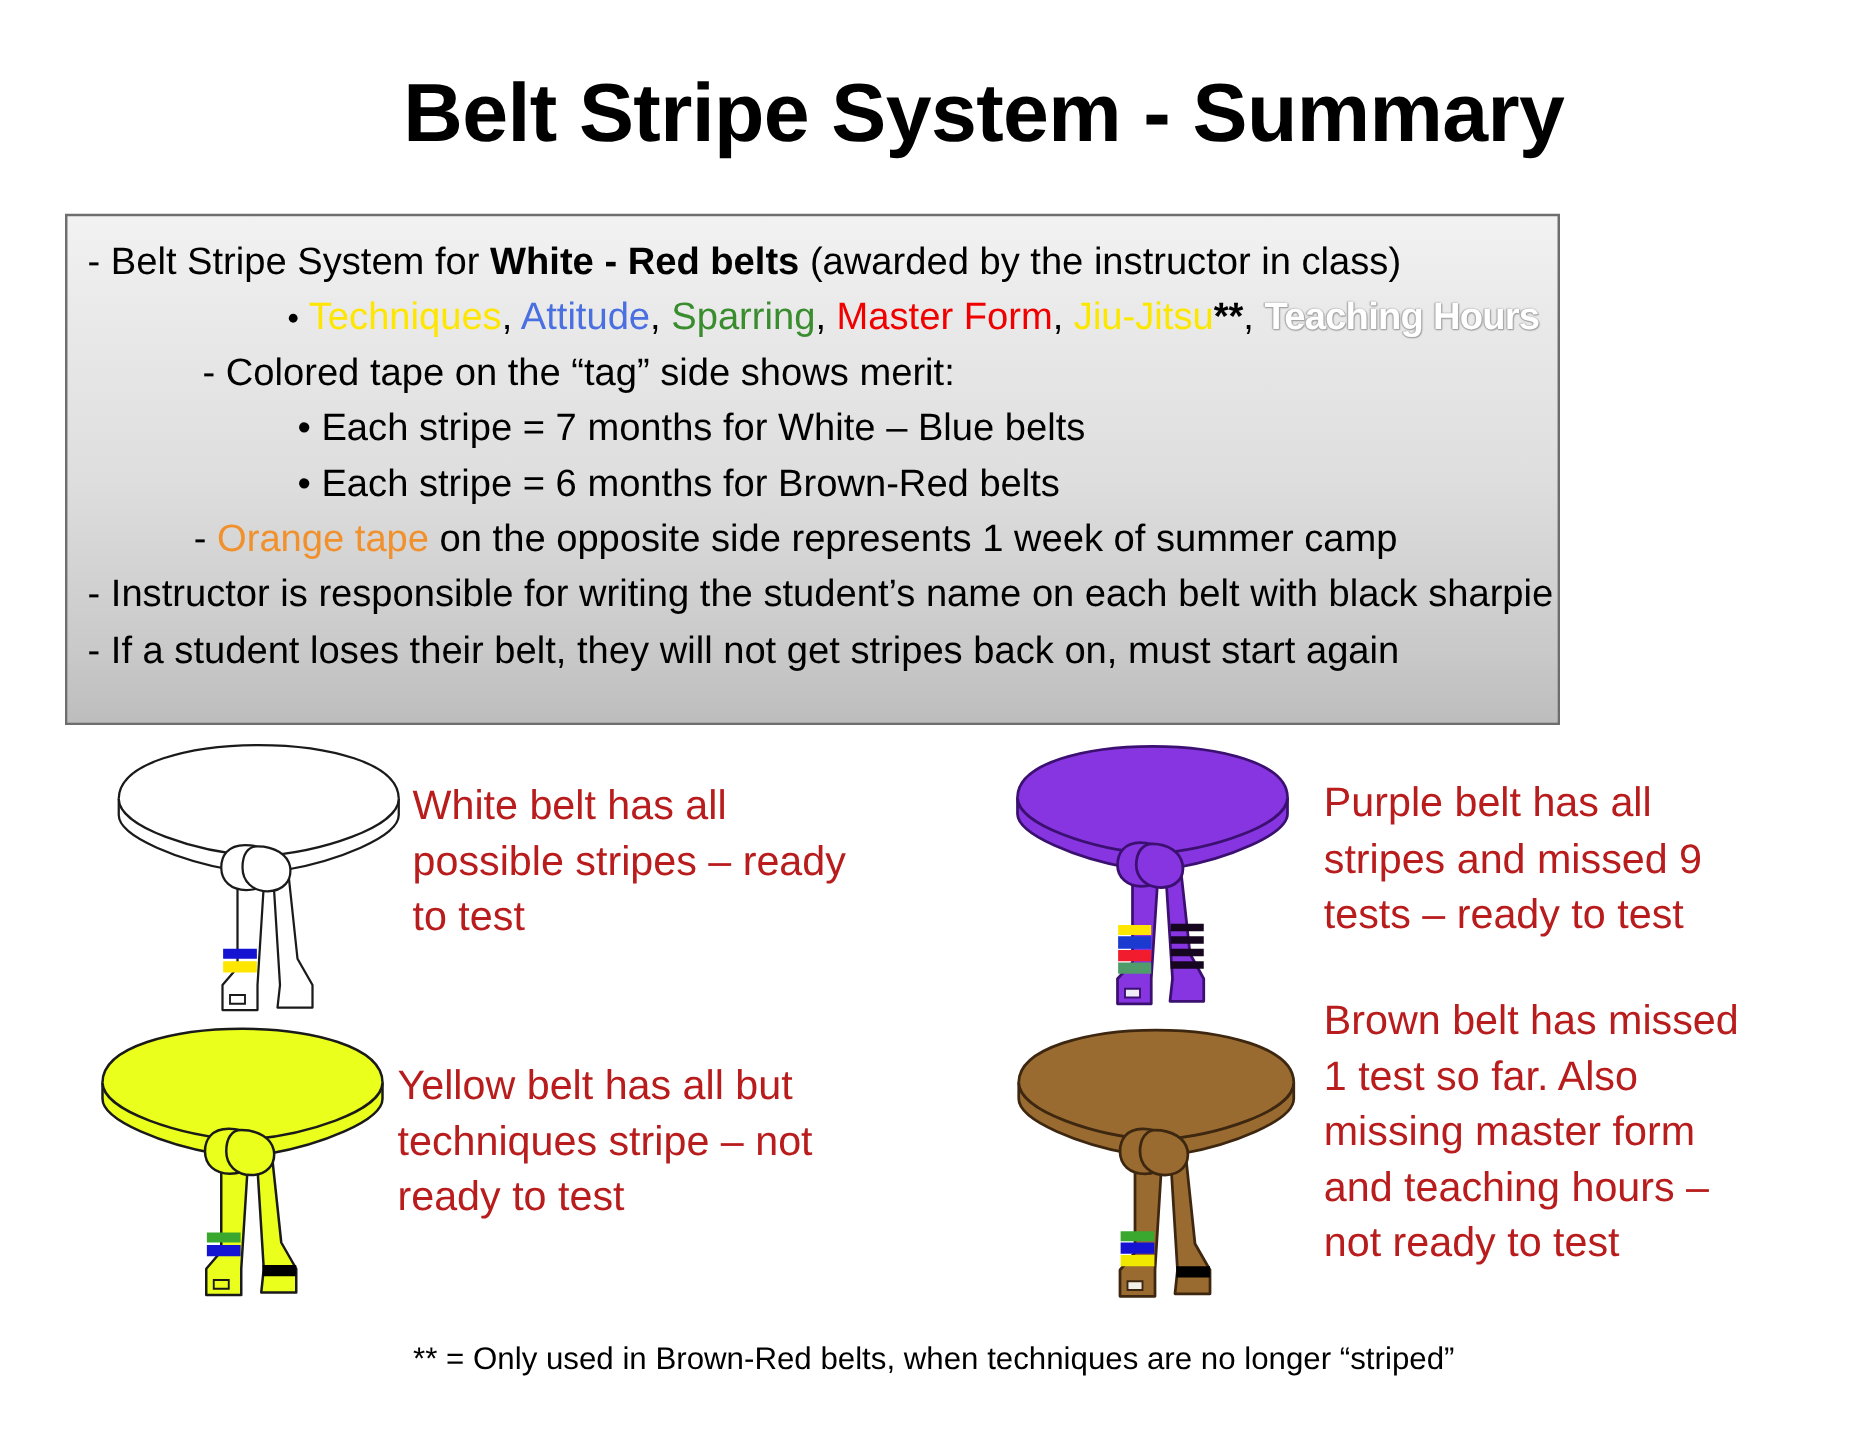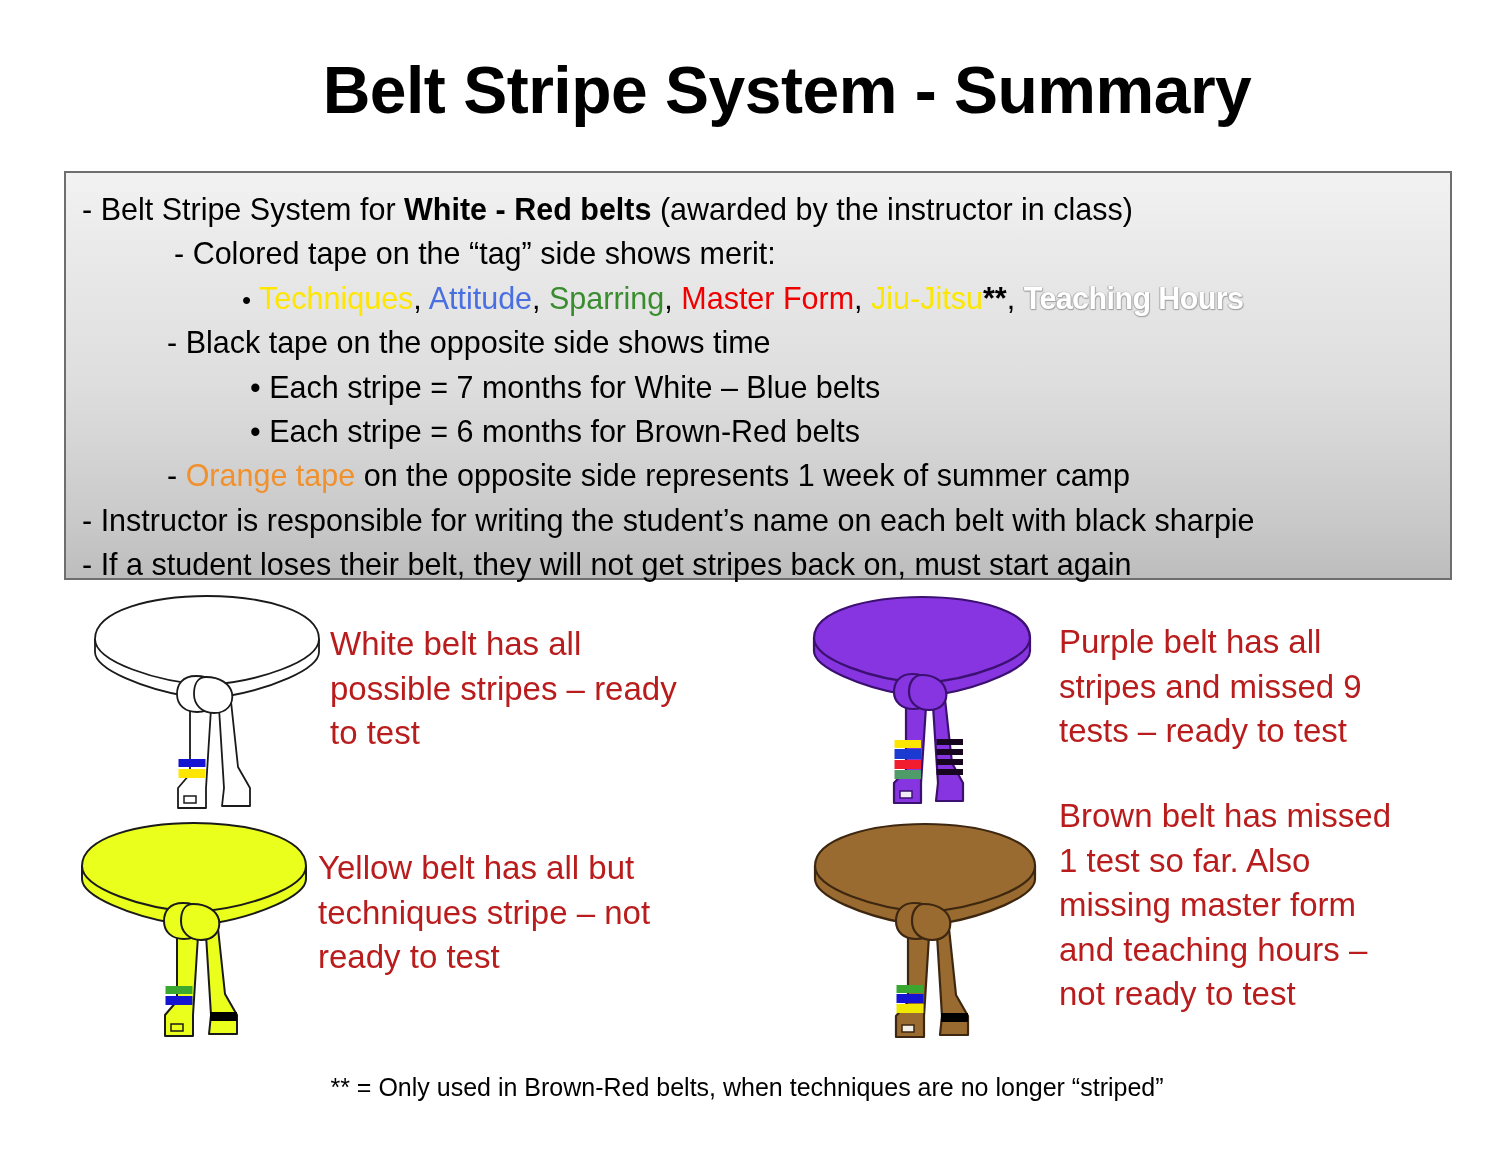--- a/index.html
+++ b/index.html
@@ -27,23 +27,23 @@
     font-weight: bold;
     letter-spacing: -0.5px;
     line-height: 1.05;
     color: #000;
     padding-left: 40px;
   }
 
   
   #summary-panel {
     position: absolute;
-    left: 64px;
+    left: 52px;
     top: 171px;
-    width: 1388px;
+    width: 1196px;
     height: 409px;
     box-sizing: border-box;
     border: 2px solid #6e6e6e;
     background: linear-gradient(180deg, #f2f2f2 0%, #eaeaea 18%, #dedede 52%, #c9c9c9 86%, #bdbdbd 100%);
     padding: 14px 16px 0 16px;
   }
   .panel-line {
     font-size: 30.5px;
     line-height: 1.455;
     white-space: nowrap;
@@ -107,28 +107,27 @@
 <body>
 
 <div id="slide-title">Belt Stripe System - Summary</div>
 
 <div id="summary-panel">
 
   <div class="panel-line indent-1">
     <span>- Belt Stripe System for </span><span class="bold">White - Red belts</span><span> (awarded by the  instructor in class)</span>
   </div>
 
-  <div class="panel-line indent-2">- Colored tape on the “tag” side shows merit:</div>
-
   <div class="panel-line indent-3">
     <span class="bullet-dot">•</span>
     <span class="c-techniques">Techniques</span><span>, </span><span class="c-attitude">Attitude</span><span>, </span><span class="c-sparring">Sparring</span><span>, </span><span class="c-master">Master Form</span><span>, </span><span class="c-jiujitsu">Jiu-Jitsu</span><span class="stars">**</span><span>, </span><span class="c-teaching">Teaching Hours</span>
   </div>
 
-  <div class="panel-line indent-4">- Black tape on the opposite side shows time</div>
+  <div class="panel-line indent-2">- Colored tape on the “tag” side shows merit:</div>
+
   <div class="panel-line indent-5">• Each stripe = 7 months for White – Blue belts</div>
   <div class="panel-line indent-5">• Each stripe = 6 months for Brown-Red belts</div>
 
   <div class="panel-line indent-6">
     <span>- </span><span class="c-orange">Orange tape</span><span> on the opposite side represents 1 week of summer camp</span>
   </div>
 
   <div class="panel-line indent-1">- Instructor is responsible for writing the student’s name on each belt with black sharpie</div>
   <div class="panel-line indent-1">- If a student loses their belt, they will not get stripes back on, must start again</div>
 </div>

